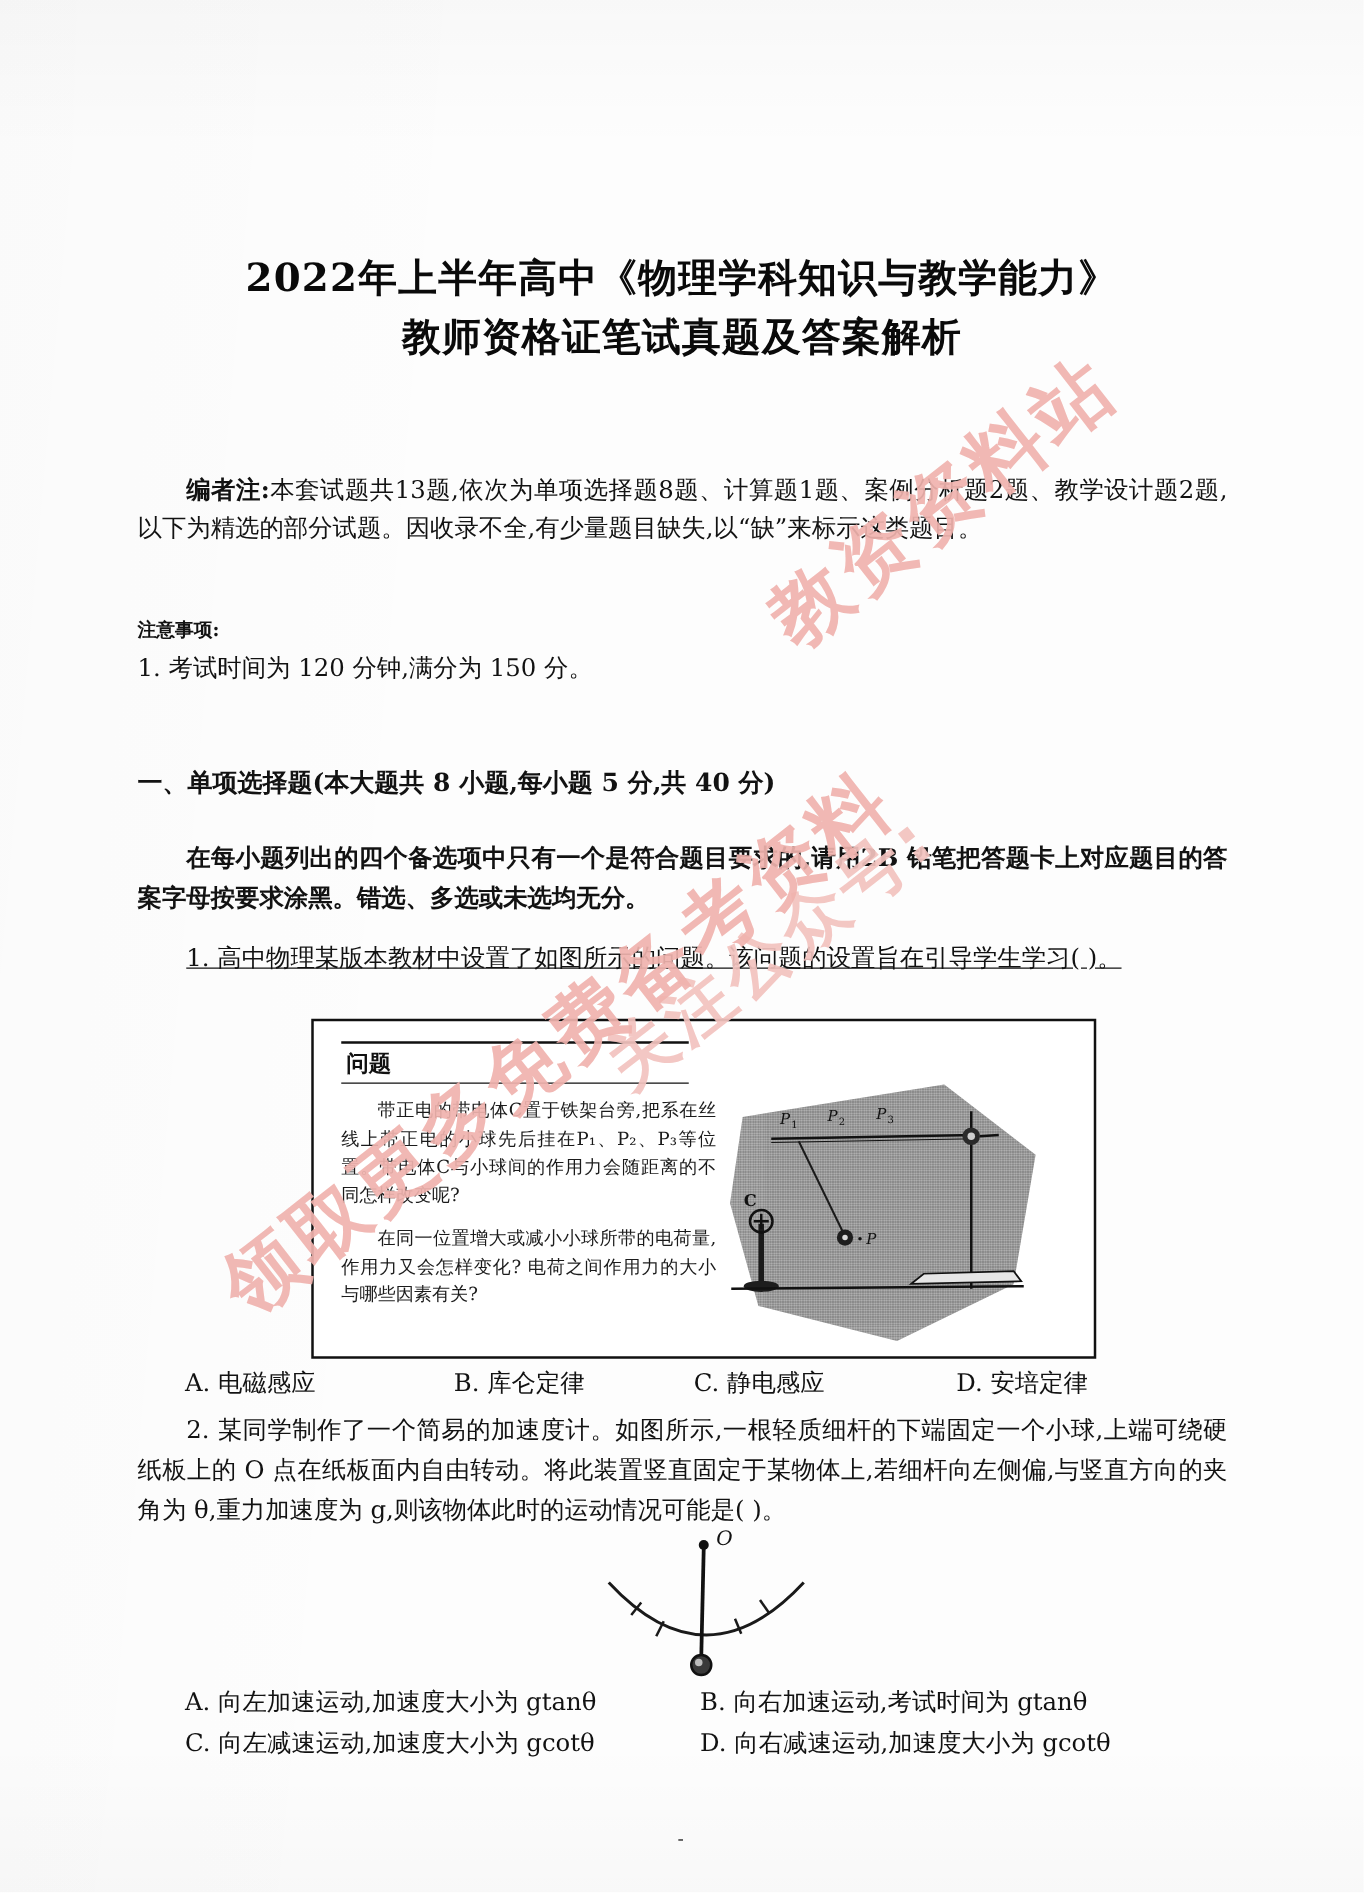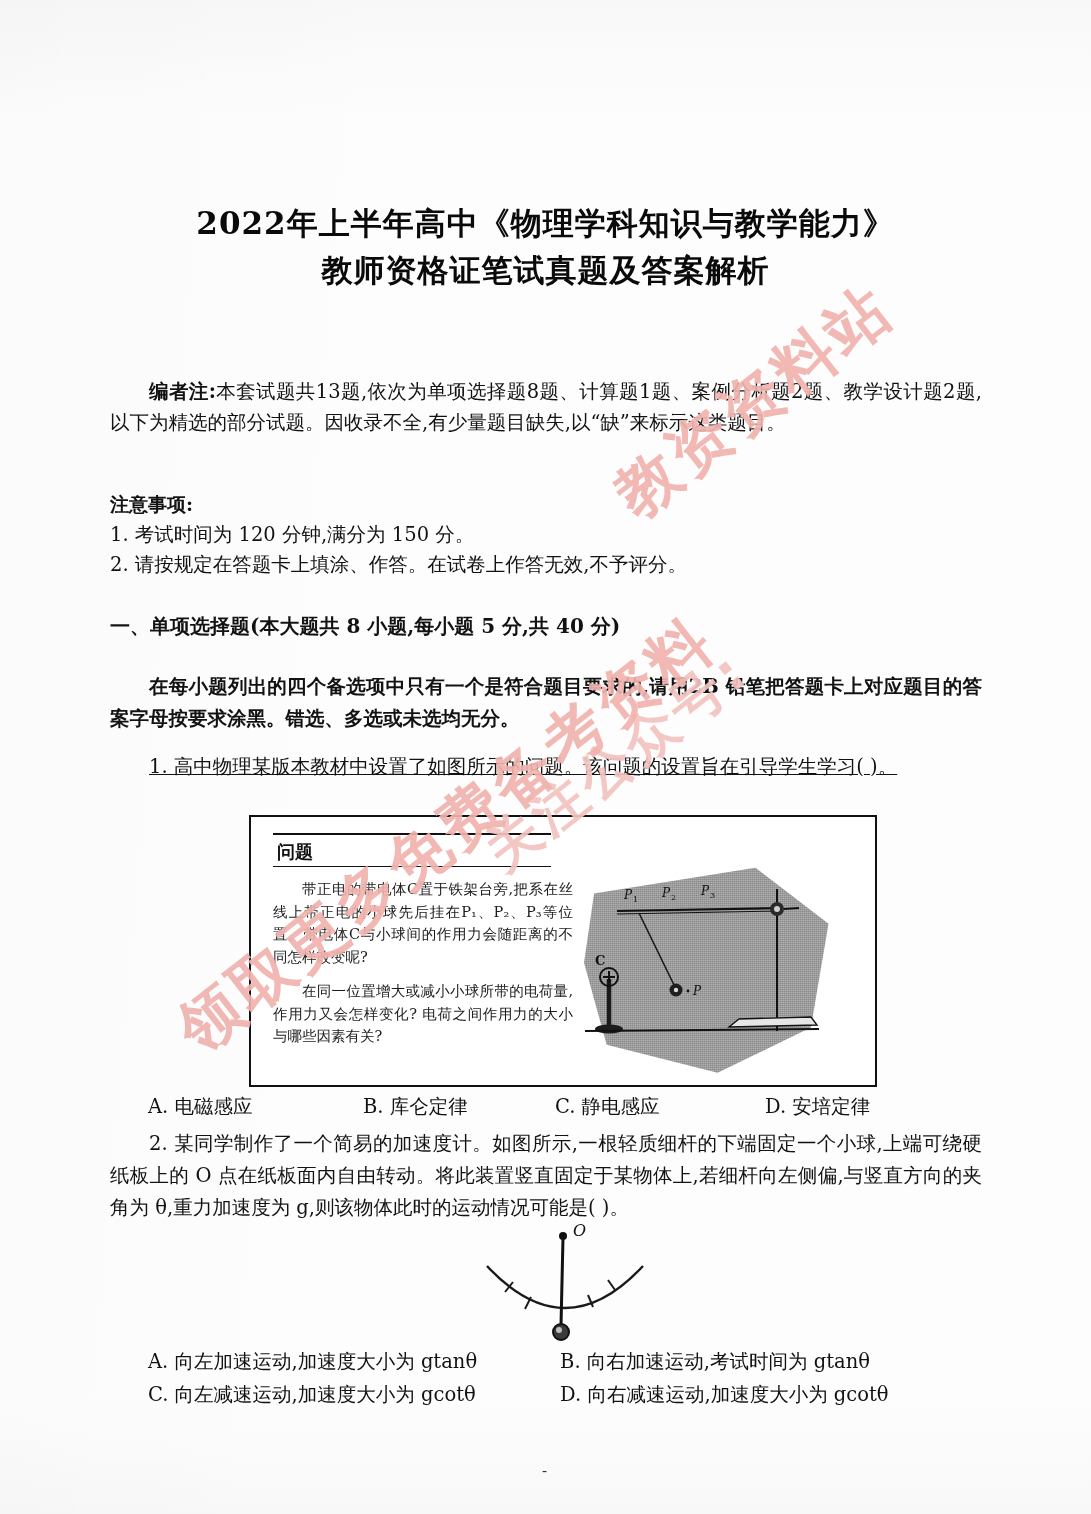--- a/index.html
+++ b/index.html
@@ -99,21 +99,21 @@
     color: #121212;
   }
 
   .editor-note { top: 376px; }
   .editor-note b { font-weight: 700; }
   .indent2 { text-indent: 2em; }
 
   .notice-title {
     top: 489px;
     font-weight: 700;
-    font-size: 19px;
+    font-size: 15px;
   }
   .notice-1 { top: 519px; }
   .notice-2 { top: 549px; }
 
   .section-heading {
     top: 611px;
     font-weight: 700;
     font-size: 20px;
   }
 
@@ -245,21 +245,20 @@
     <span>2022年上半年高中《物理学科知识与教学能力》</span>
     <span class="l2">教师资格证笔试真题及答案解析</span>
   </div>
 
   <div class="block editor-note indent2">
     <b>编者注:</b><span>本套试题共13题,依次为单项选择题8题、计算题1题、案例分析题2题、教学设计题2题,以下为精选的部分试题。因收录不全,有少量题目缺失,以“缺”来标示这类题目。</span>
   </div>
 
   <div class="block notice-title">注意事项:</div>
   <div class="block notice-1">1. 考试时间为 120 分钟,满分为 150 分。</div>
-  <div class="block notice-2">2. 请按规定在答题卡上填涂、作答。在试卷上作答无效,不予评分。</div>
 
   <div class="block section-heading">一、单项选择题(本大题共 8 小题,每小题 5 分,共 40 分)</div>
 
   <div class="block instructions indent2">在每小题列出的四个备选项中只有一个是符合题目要求的,请用2B 铅笔把答题卡上对应题目的答案字母按要求涂黑。错选、多选或未选均无分。</div>
 
   <div class="block q1-stem indent2">1. 高中物理某版本教材中设置了如图所示的问题。该问题的设置旨在引导学生学习(      )。</div>
 
   <div class="figure-box">
     <div class="fig-inner">
       <div class="fig-text-col">

